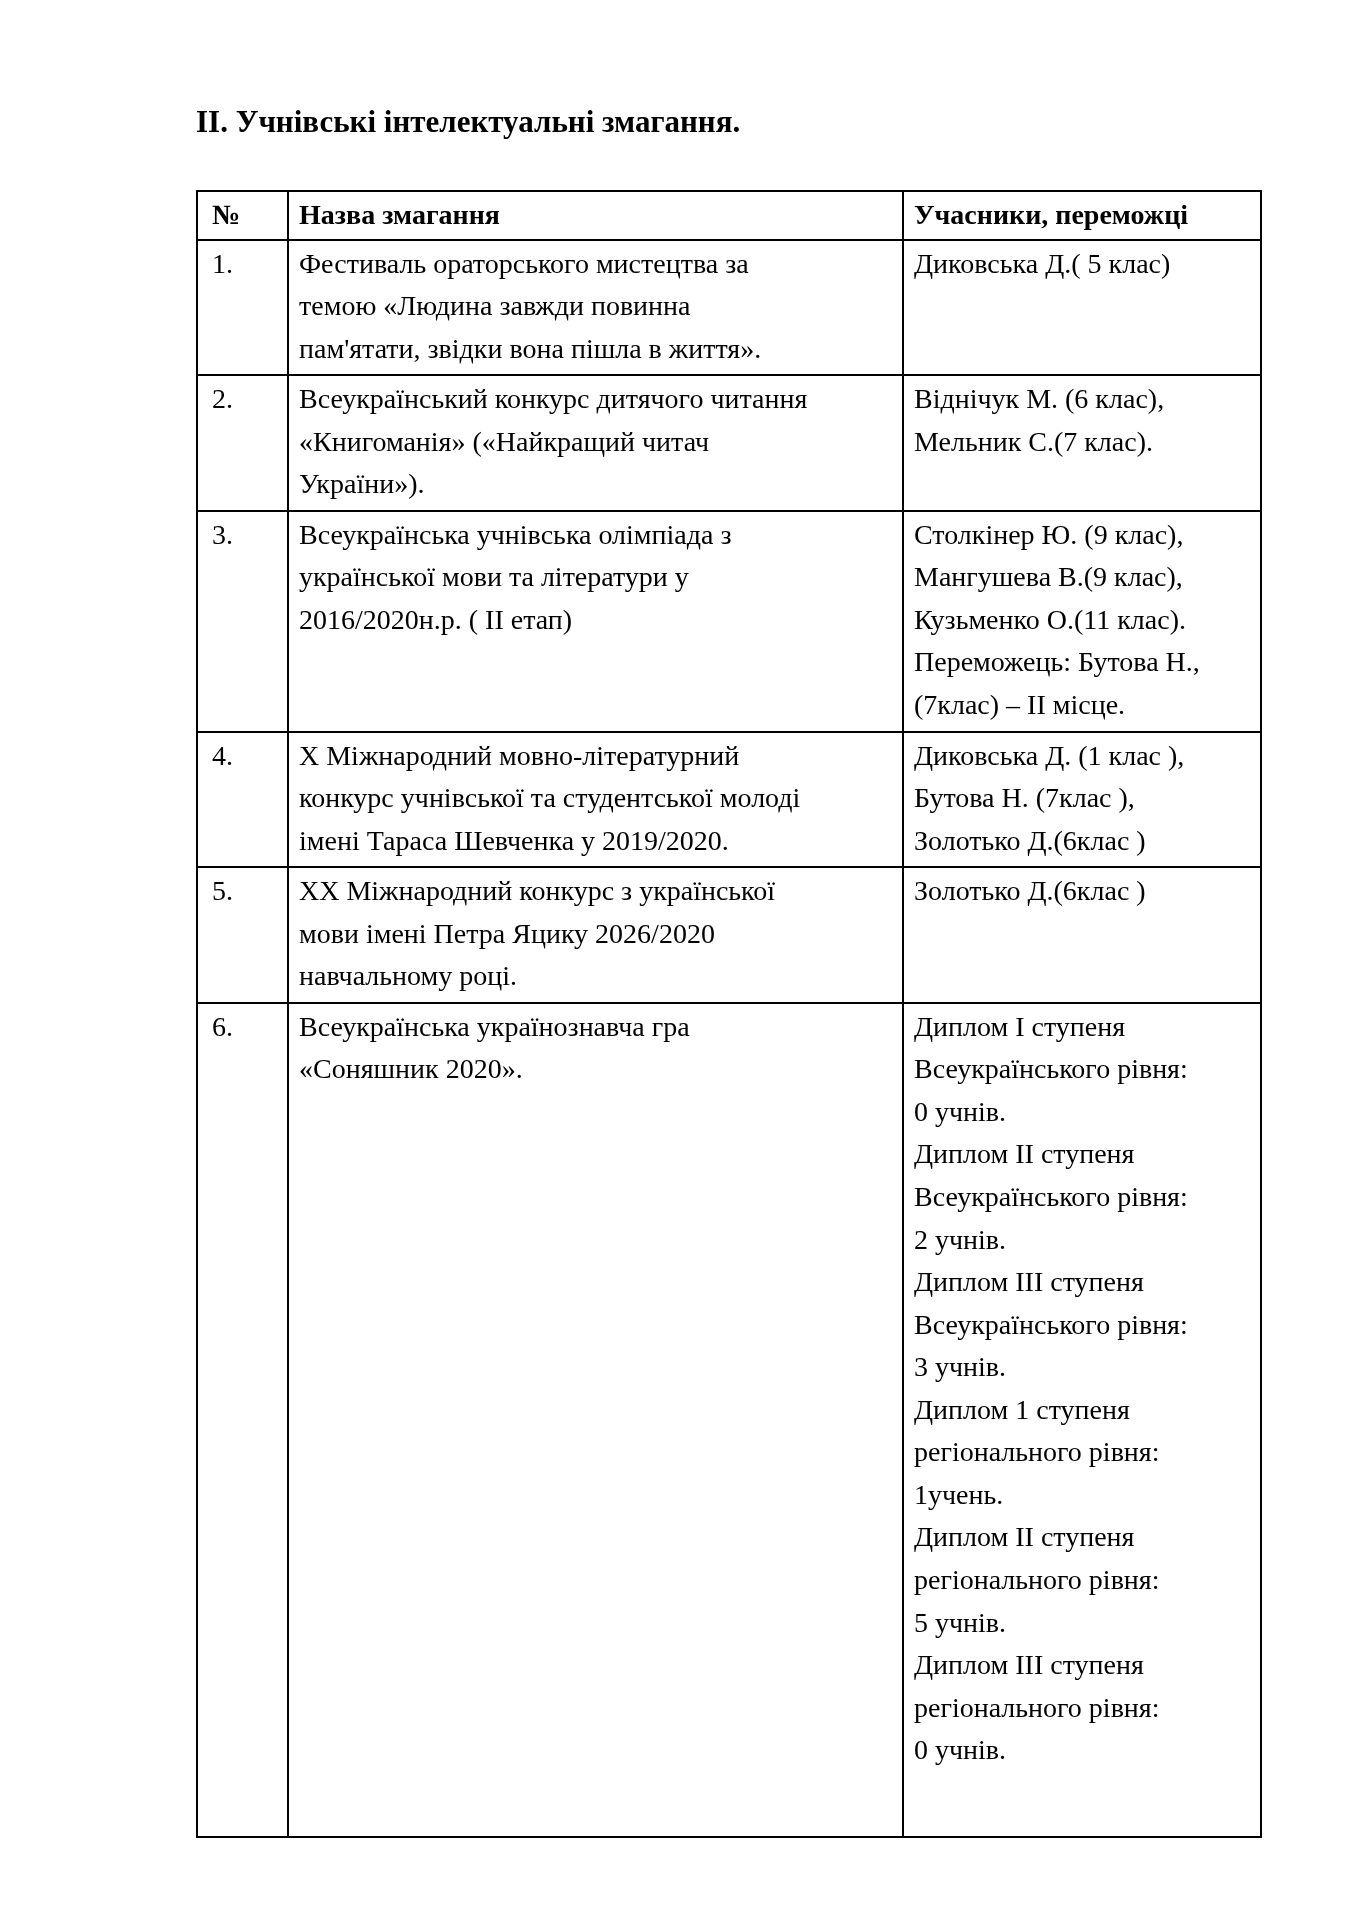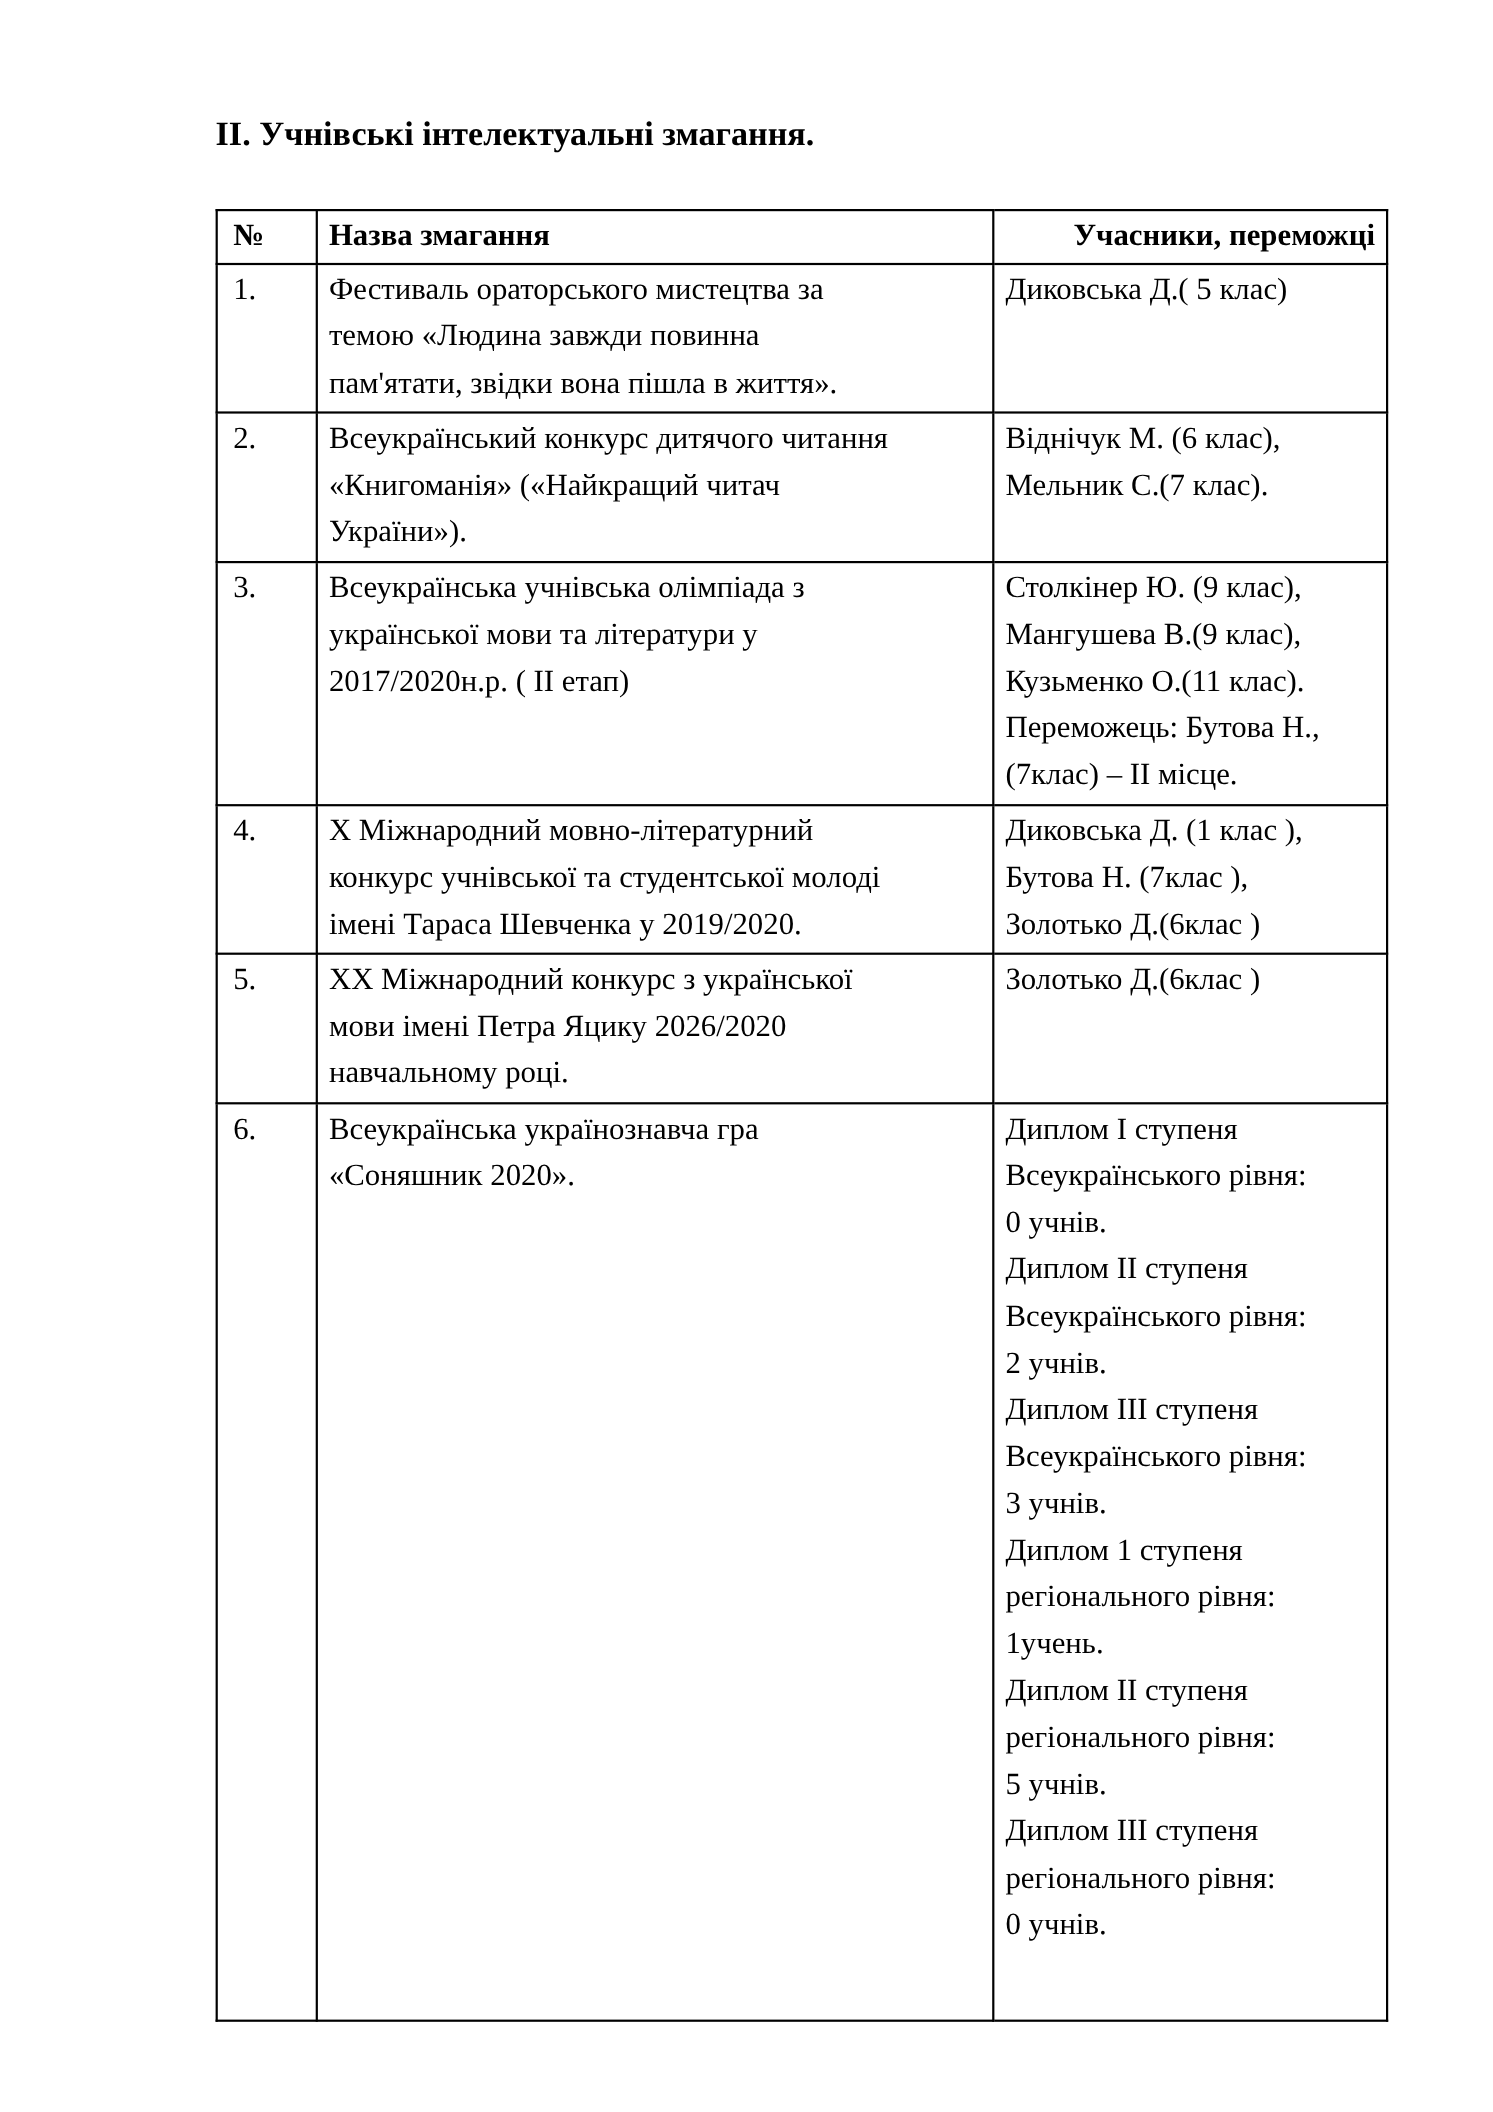--- a/index.html
+++ b/index.html
@@ -48,21 +48,21 @@
   .comp-table th {
     font-weight: bold;
     padding-top: 2px;
     padding-bottom: 2px;
   }
   .comp-table th.num-head {
     font-weight: bold;
     padding-left: 14px;
   }
   .comp-table th.center {
-    text-align: right;
+    text-align: left;
   }
   .comp-table td.num-cell {
     padding-left: 14px;
   }
   .comp-table tr.last-row td {
     padding-bottom: 64px;
   }
 </style>
 </head>
 <body>
@@ -97,21 +97,21 @@
         <td>Всеукраїнський конкурс дитячого читання
 «Книгоманія» («Найкращий читач
 України»).</td>
         <td>Віднічук М. (6 клас),
 Мельник С.(7 клас).</td>
       </tr>
       <tr>
         <td class="num-cell">3.</td>
         <td>Всеукраїнська учнівська олімпіада з
 української мови та літератури у
-2017/2020н.р.  ( ІІ етап)</td>
+2016/2020н.р.  ( ІІ етап)</td>
         <td>Столкінер Ю. (9 клас),
 Мангушева В.(9 клас),
 Кузьменко О.(11 клас).
 Переможець: Бутова Н.,
 (7клас) – ІІ місце.</td>
       </tr>
       <tr>
         <td class="num-cell">4.</td>
         <td>Х Міжнародний мовно-літературний
 конкурс учнівської та студентської молоді

